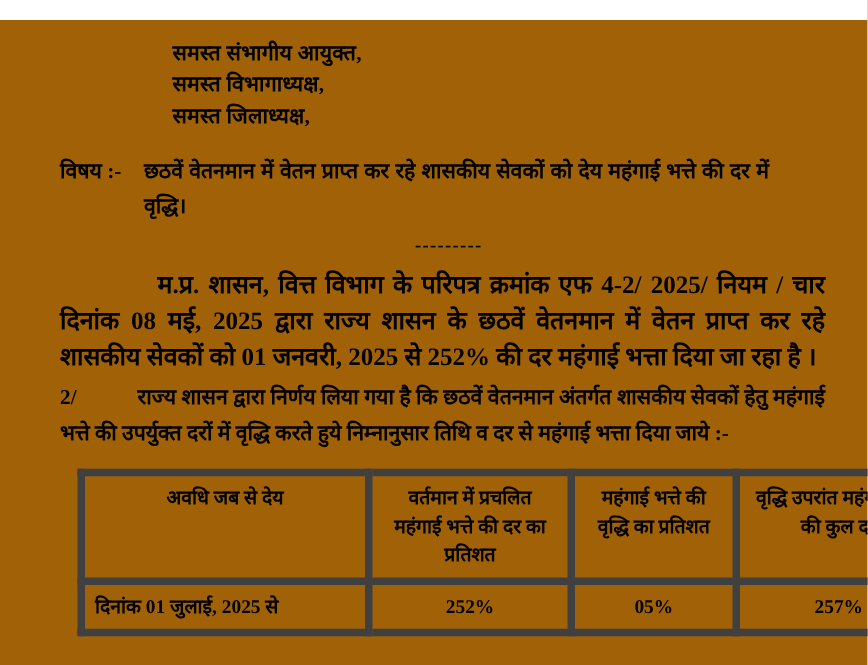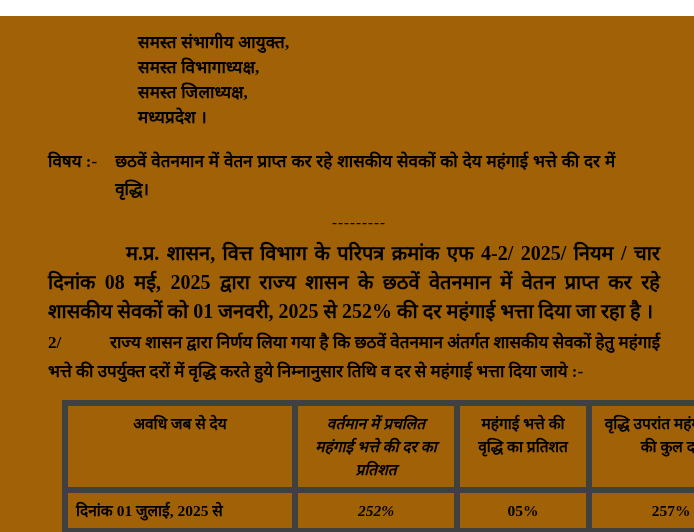--- a/index.html
+++ b/index.html
@@ -89,35 +89,34 @@
   }
   table.dr-table td {
     border: 6px solid #404040;
     vertical-align: top;
     padding: 6px 8px 6px 8px;
     font-size: 15.5px;
     font-weight: 700;
     line-height: 23px;
   }
   td.col-0 { width: 208px; }
-  td.col-1 { width: 140px; font-style: italic; }
+  td.col-1 { width: 140px; }
   td.col-2 { width: 110px; }
   td.col-3 { width: 142px; }
   .cell-center { text-align: center; }
 </style>
 </head>
 <body>
 
 <div class="page">
 
   <div class="addr-block">
     <div class="addr-line">समस्त संभागीय आयुक्त,</div>
     <div class="addr-line">समस्त विभागाध्यक्ष,</div>
     <div class="addr-line">समस्त जिलाध्यक्ष,</div>
-    <div class="addr-line">मध्यप्रदेश ।</div>
   </div>
 
   <div class="subject-block">
     <div class="subject-label">विषय :-</div>
     <div class="subject-text">छठवें वेतनमान में वेतन प्राप्त कर रहे शासकीय सेवकों को देय महंगाई भत्ते की दर में वृद्धि।</div>
   </div>
 
   <div class="divider">---------</div>
 
   <div class="para indent-first">म.प्र. शासन, वित्त विभाग के परिपत्र क्रमांक एफ 4-2/ 2025/ नियम / चार दिनांक 08 मई, 2025 द्वारा राज्य शासन के  छठवें वेतनमान में वेतन प्राप्त कर रहे शासकीय सेवकों को 01 जनवरी, 2025 से 252% की दर  महंगाई भत्ता दिया जा रहा है ।</div>

